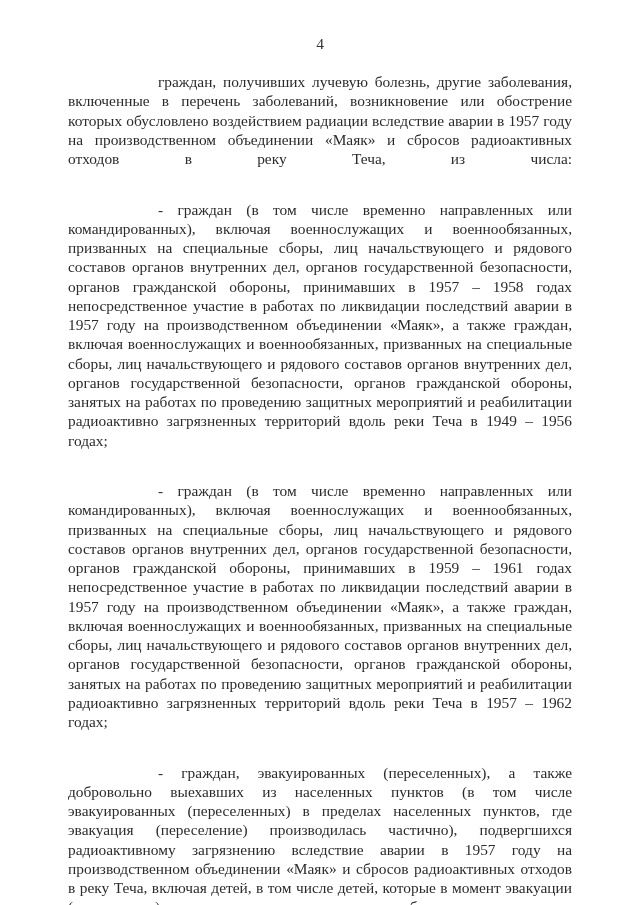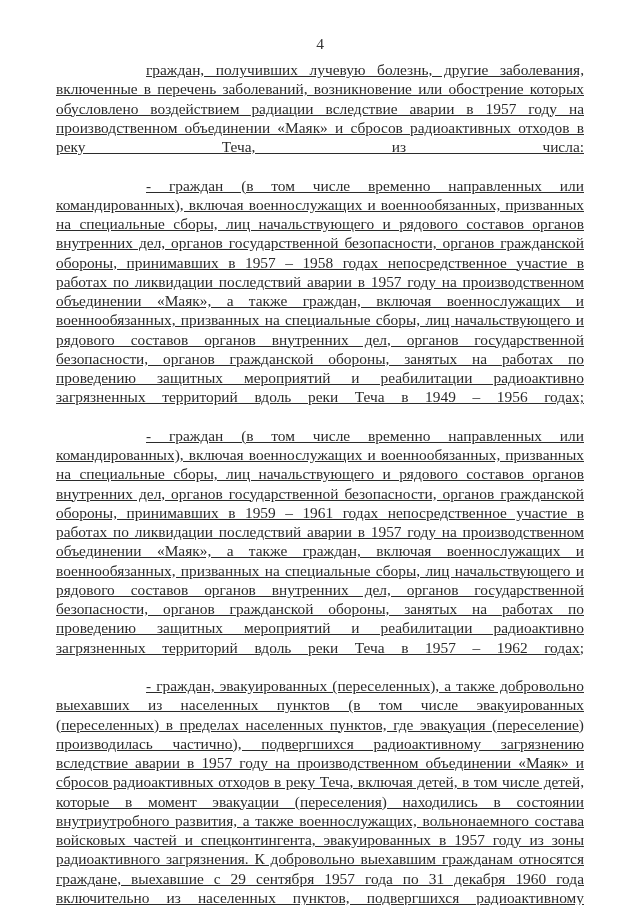--- a/index.html
+++ b/index.html
@@ -38,31 +38,30 @@
   }
 
   .body-text {
     position: absolute;
     left: 56px;
     top: 60px;
     width: 528px;
   }
 
   p.para {
-    margin: 0;
+    margin: 12px;
     padding: 0;
     text-align: justify;
     text-justify: inter-word;
     text-indent: 90px;
     font-size: 15.4px;
     line-height: 19.25px;
     color: #2b2b2b;
     hyphens: none;
     word-spacing: 0px;
-    text-decoration: underline;
   }
 
   
   p.para::after {
     content: "";
     display: inline-block;
     width: 100%;
   }
   p.para.nostretch::after {
     display: none;

